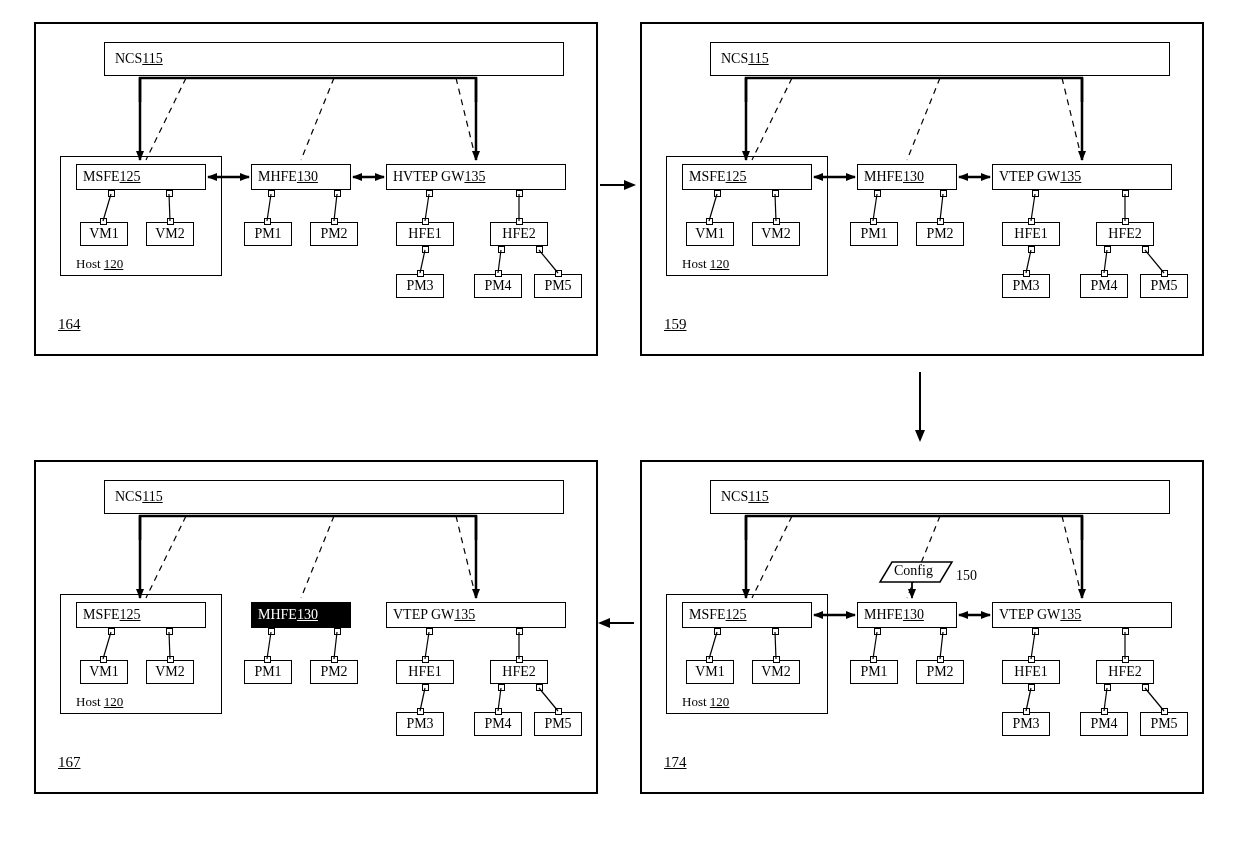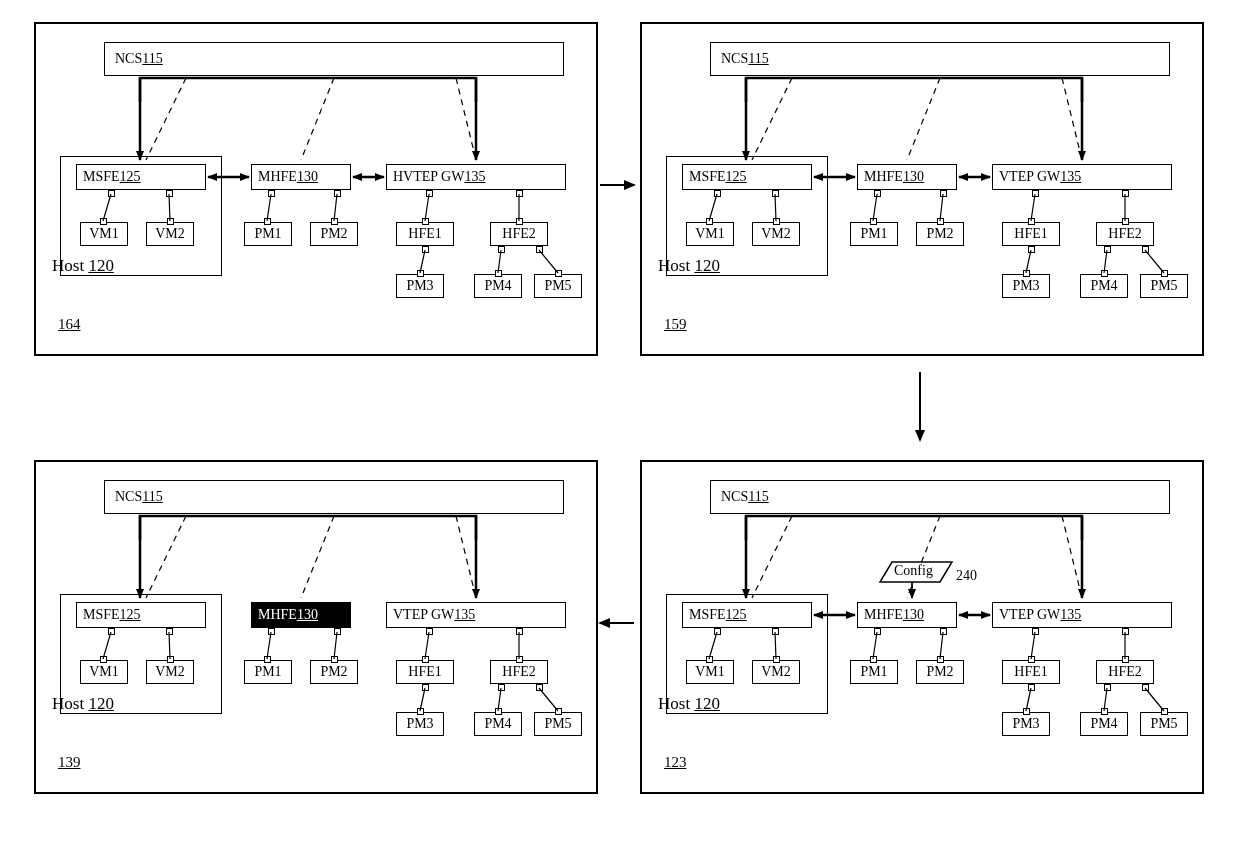--- a/index.html
+++ b/index.html
@@ -52,23 +52,23 @@
     position: absolute;
     left: 24px;
     top: 132px;
     width: 162px;
     height: 120px;
     border: 1.5px solid #000;
     box-sizing: border-box;
   }
   .host-label {
     position: absolute;
-    left: 16px;
+    left: 40px;
     top: 232px;
-    font-size: 17px;
+    font-size: 13px;
   }
   
   .port {
     position: absolute;
     width: 7px;
     height: 7px;
     border: 1.5px solid #000;
     background: #fff;
     box-sizing: border-box;
   }
@@ -343,27 +343,27 @@
       <line x1="301" y1="170" x2="298" y2="197" stroke="#000" stroke-width="1.2"></line>
       <line x1="393" y1="170" x2="389" y2="197" stroke="#000" stroke-width="1.2"></line>
       <line x1="483" y1="170" x2="483" y2="197" stroke="#000" stroke-width="1.2"></line>
       <line x1="389" y1="226" x2="384" y2="249" stroke="#000" stroke-width="1.2"></line>
       <line x1="465" y1="226" x2="462" y2="249" stroke="#000" stroke-width="1.2"></line>
       <line x1="503" y1="226" x2="522" y2="249" stroke="#000" stroke-width="1.2"></line>
       <polygon points="250,100 310,100 298,120 238,120" fill="#fff" stroke="#000" stroke-width="1.5"></polygon>
       <line x1="270" y1="120" x2="270" y2="136" stroke="#000" stroke-width="1.8" marker-end="url(#ah)"></line>
     </svg>
     <div class="config" style="left: 252px; top: 101px;">Config</div>
-    <div class="config" style="left: 314px; top: 106px;">240</div>
+    <div class="config" style="left: 314px; top: 106px;">150</div>
   </div>
 
 <span class="refnum" style="left:58px; top:316px;">164</span>
 <span class="refnum" style="left:664px; top:316px;">159</span>
-<span class="refnum" style="left:58px; top:754px;">139</span>
-<span class="refnum" style="left:664px; top:754px;">123</span>
+<span class="refnum" style="left:58px; top:754px;">167</span>
+<span class="refnum" style="left:664px; top:754px;">174</span>
 
 <svg class="outer">
   <defs>
     <marker id="outArrow" markerWidth="12" markerHeight="10" refX="10" refY="5" orient="auto" markerUnits="userSpaceOnUse">
       <path d="M0,0 L12,5 L0,10 z" fill="#000"></path>
     </marker>
   </defs>
 
   <line x1="600" y1="185" x2="634" y2="185" stroke="#000" stroke-width="2" marker-end="url(#outArrow)"></line>
 

